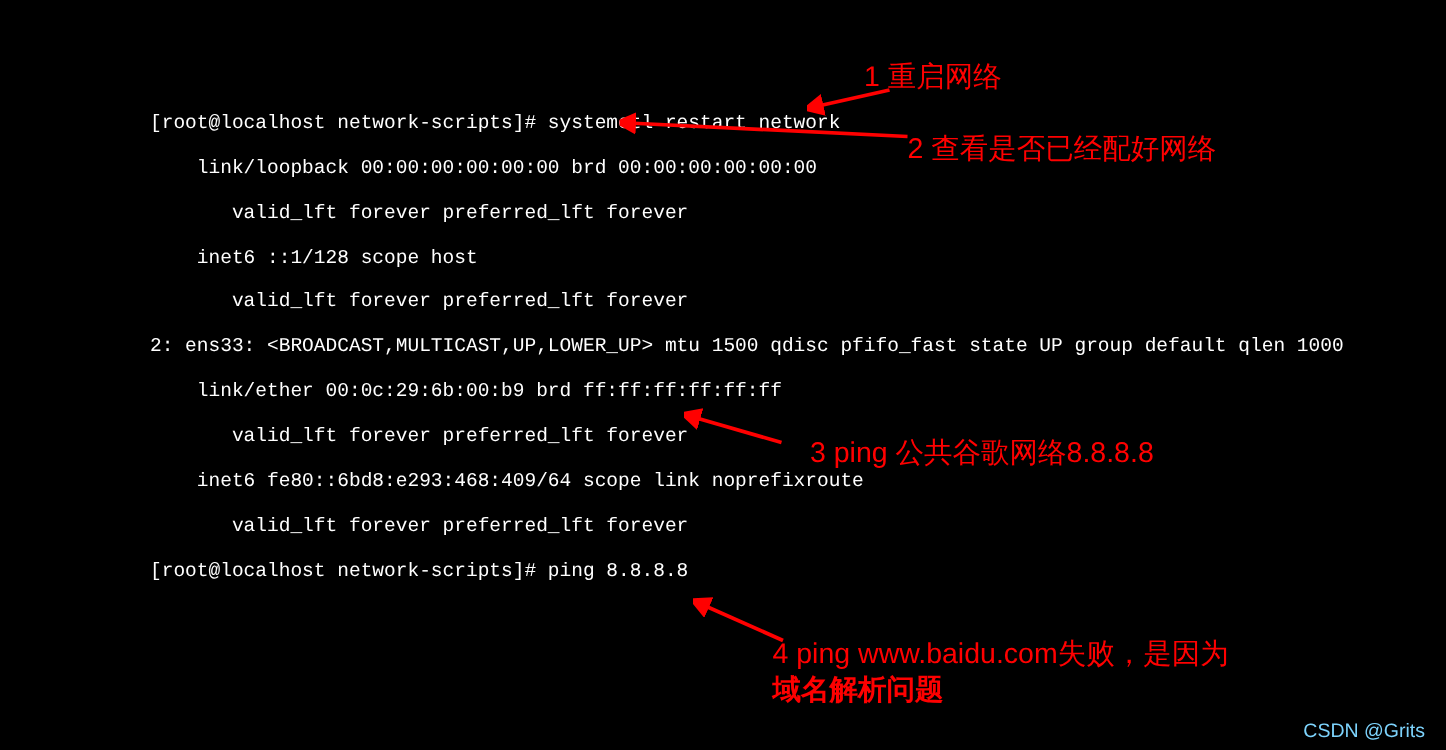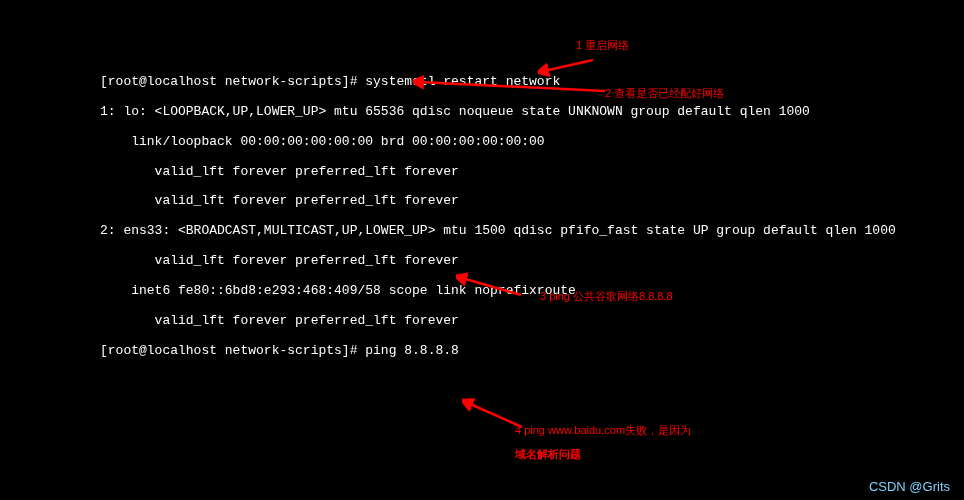--- a/index.html
+++ b/index.html
@@ -17,48 +17,49 @@
     .terminal {
       padding: 60px 0 0 100px;
       line-height: 1.15;
       white-space: pre;
     }
     .line { display: block; }
     .annotation {
       position: absolute;
       color: #ff0000;
       font-family: sans-serif;
-      font-size: 11px;
+      font-size: 19px;
       white-space: nowrap;
     }
     .arrow {
       position: absolute;
       pointer-events: none;
     }
     .watermark {
       position: absolute;
       bottom: 6px;
       right: 14px;
       color: #7dd3fc;
       font-family: sans-serif;
       font-size: 13px;
     }
   </style>
 </head>
 <body>
 
 <div class="terminal">
 <span class="line">[root@localhost network-scripts]# systemctl restart network</span>
-<span class="line">1: lo: &lt;LOOPBACK,UP,LOWER_UP&gt; mtu 65536 qdisc noqueue state UNKNOWN group default qlen 1000</span>
 <span class="line">    link/loopback 00:00:00:00:00:00 brd 00:00:00:00:00:00</span>
 <span class="line">       valid_lft forever preferred_lft forever</span>
+<span class="line">    inet6 ::1/128 scope host</span>
 <span class="line">       valid_lft forever preferred_lft forever</span>
 <span class="line">2: ens33: &lt;BROADCAST,MULTICAST,UP,LOWER_UP&gt; mtu 1500 qdisc pfifo_fast state UP group default qlen 1000</span>
+<span class="line">    link/ether 00:0c:29:6b:00:b9 brd ff:ff:ff:ff:ff:ff</span>
 <span class="line">       valid_lft forever preferred_lft forever</span>
-<span class="line">    inet6 fe80::6bd8:e293:468:409/58 scope link noprefixroute</span>
+<span class="line">    inet6 fe80::6bd8:e293:468:409/64 scope link noprefixroute</span>
 <span class="line">       valid_lft forever preferred_lft forever</span>
 <span class="line">[root@localhost network-scripts]# ping 8.8.8.8</span>
 
 
 
 
 
 
 
 

